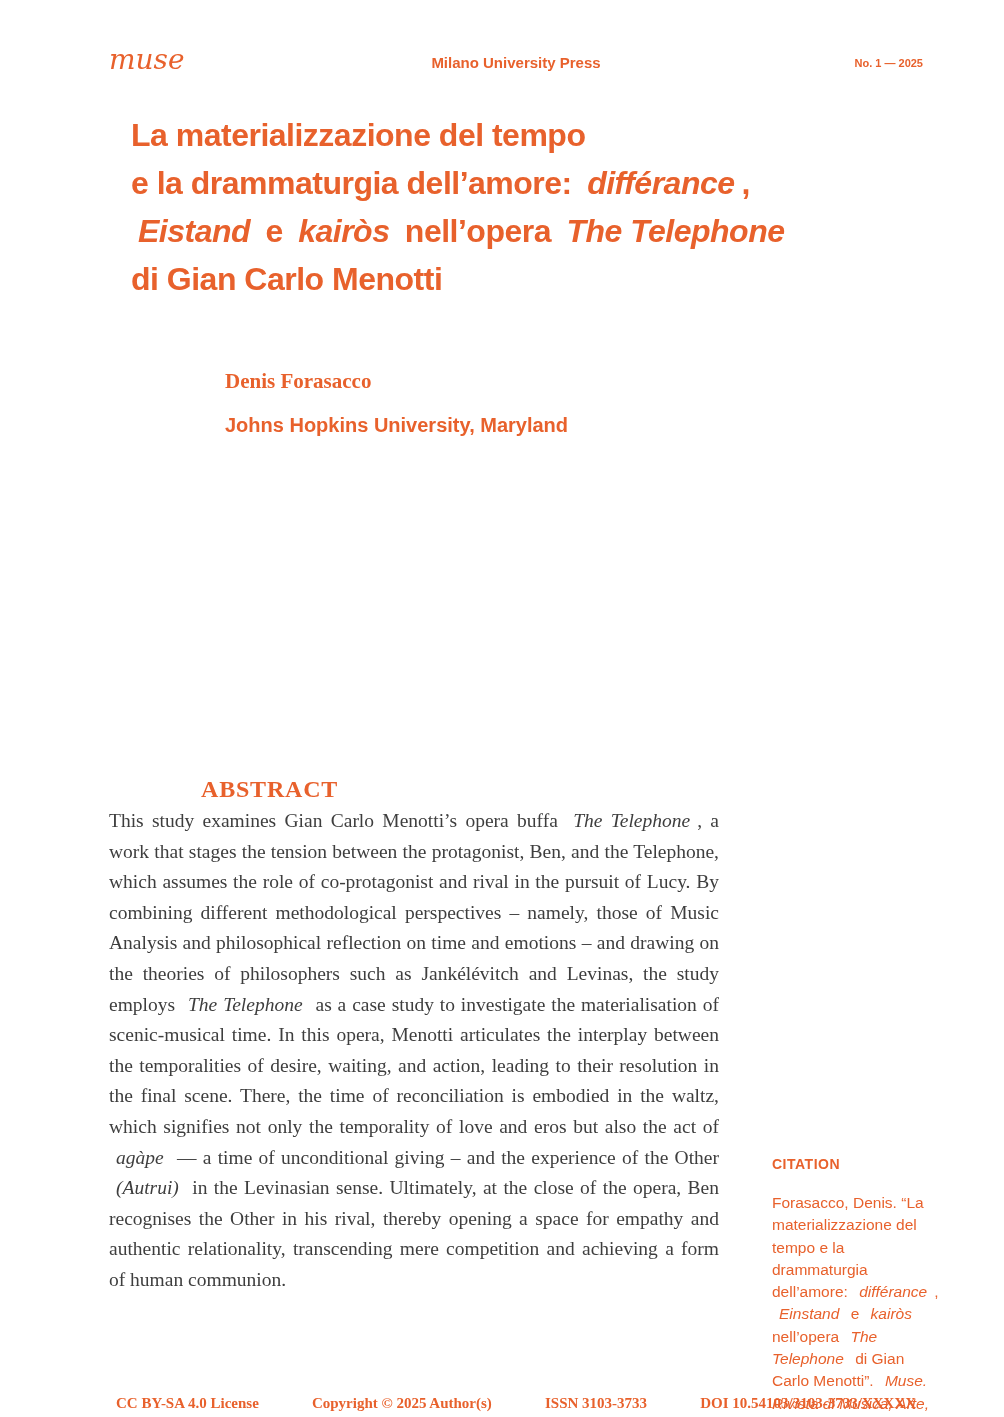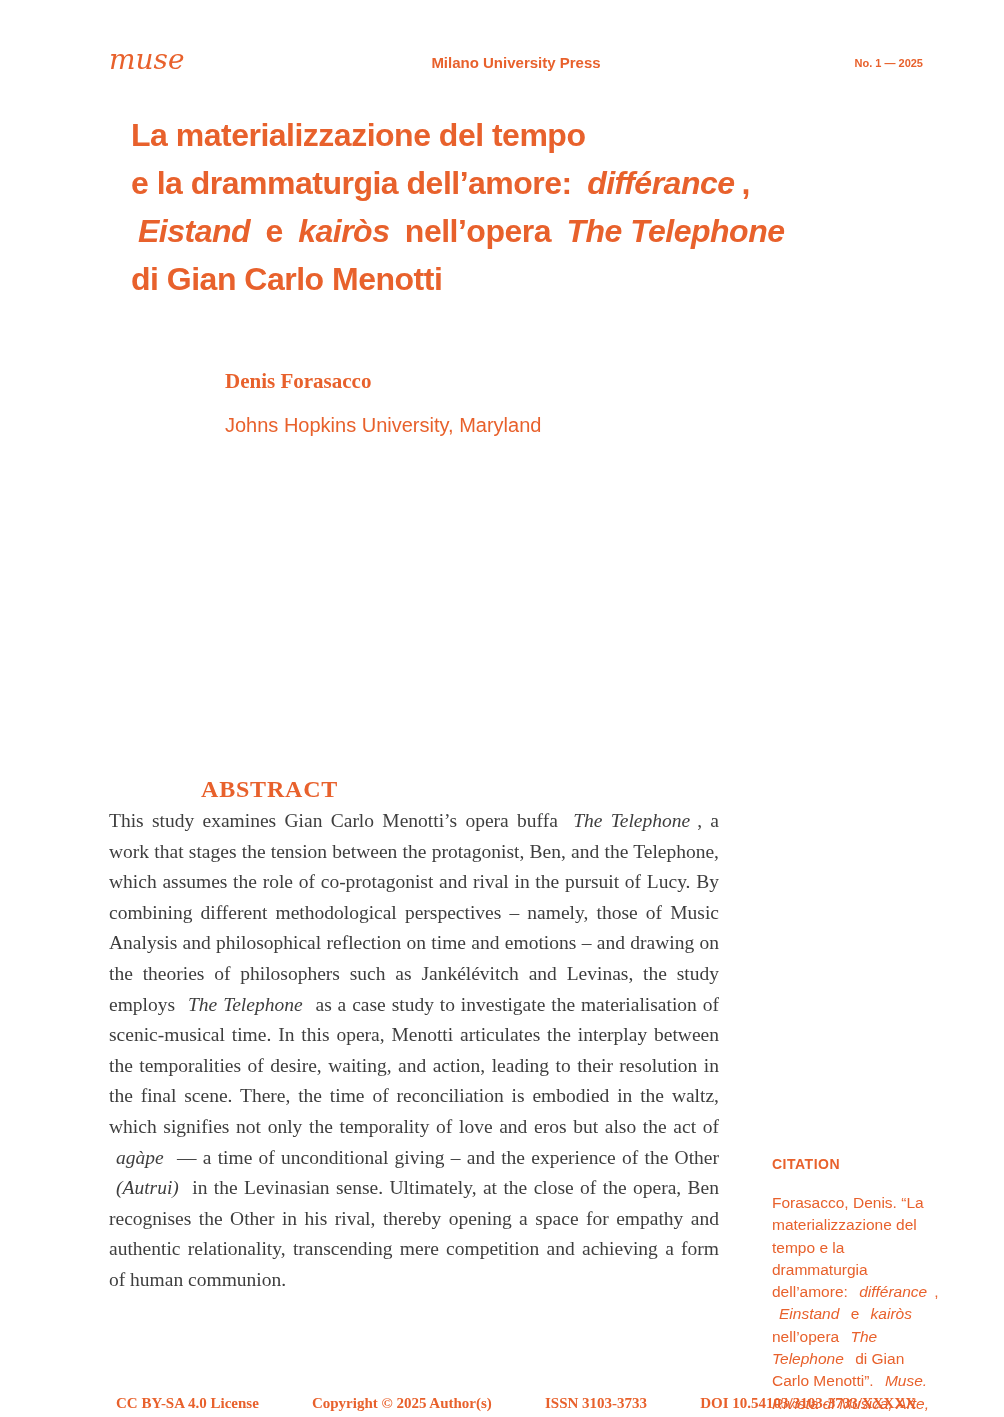--- a/index.html
+++ b/index.html
@@ -54,21 +54,21 @@
   
   .author-block{position:absolute;left:180px;top:341px;margin-left:17px;}
   .author-name{
     font-family:"Liberation Serif","DejaVu Serif",serif;
     font-weight:bold;font-size:21px;line-height:24px;
     color:var(--accent);
   }
   .author-affiliation{
     margin-top:6px;
     font-family:"Liberation Sans",sans-serif;
-    font-weight:normal;font-size:20px;line-height:24px;
+    font-weight:bold;font-size:20px;line-height:24px;
     color:var(--accent);
   }
 
   
   .abstract-heading{
     position:absolute;left:180px;top:756px;
     font-family:"Liberation Serif","DejaVu Serif",serif;
     font-weight:bold;font-size:24px;line-height:24px;
     letter-spacing:0.8px;
     color:var(--accent);

